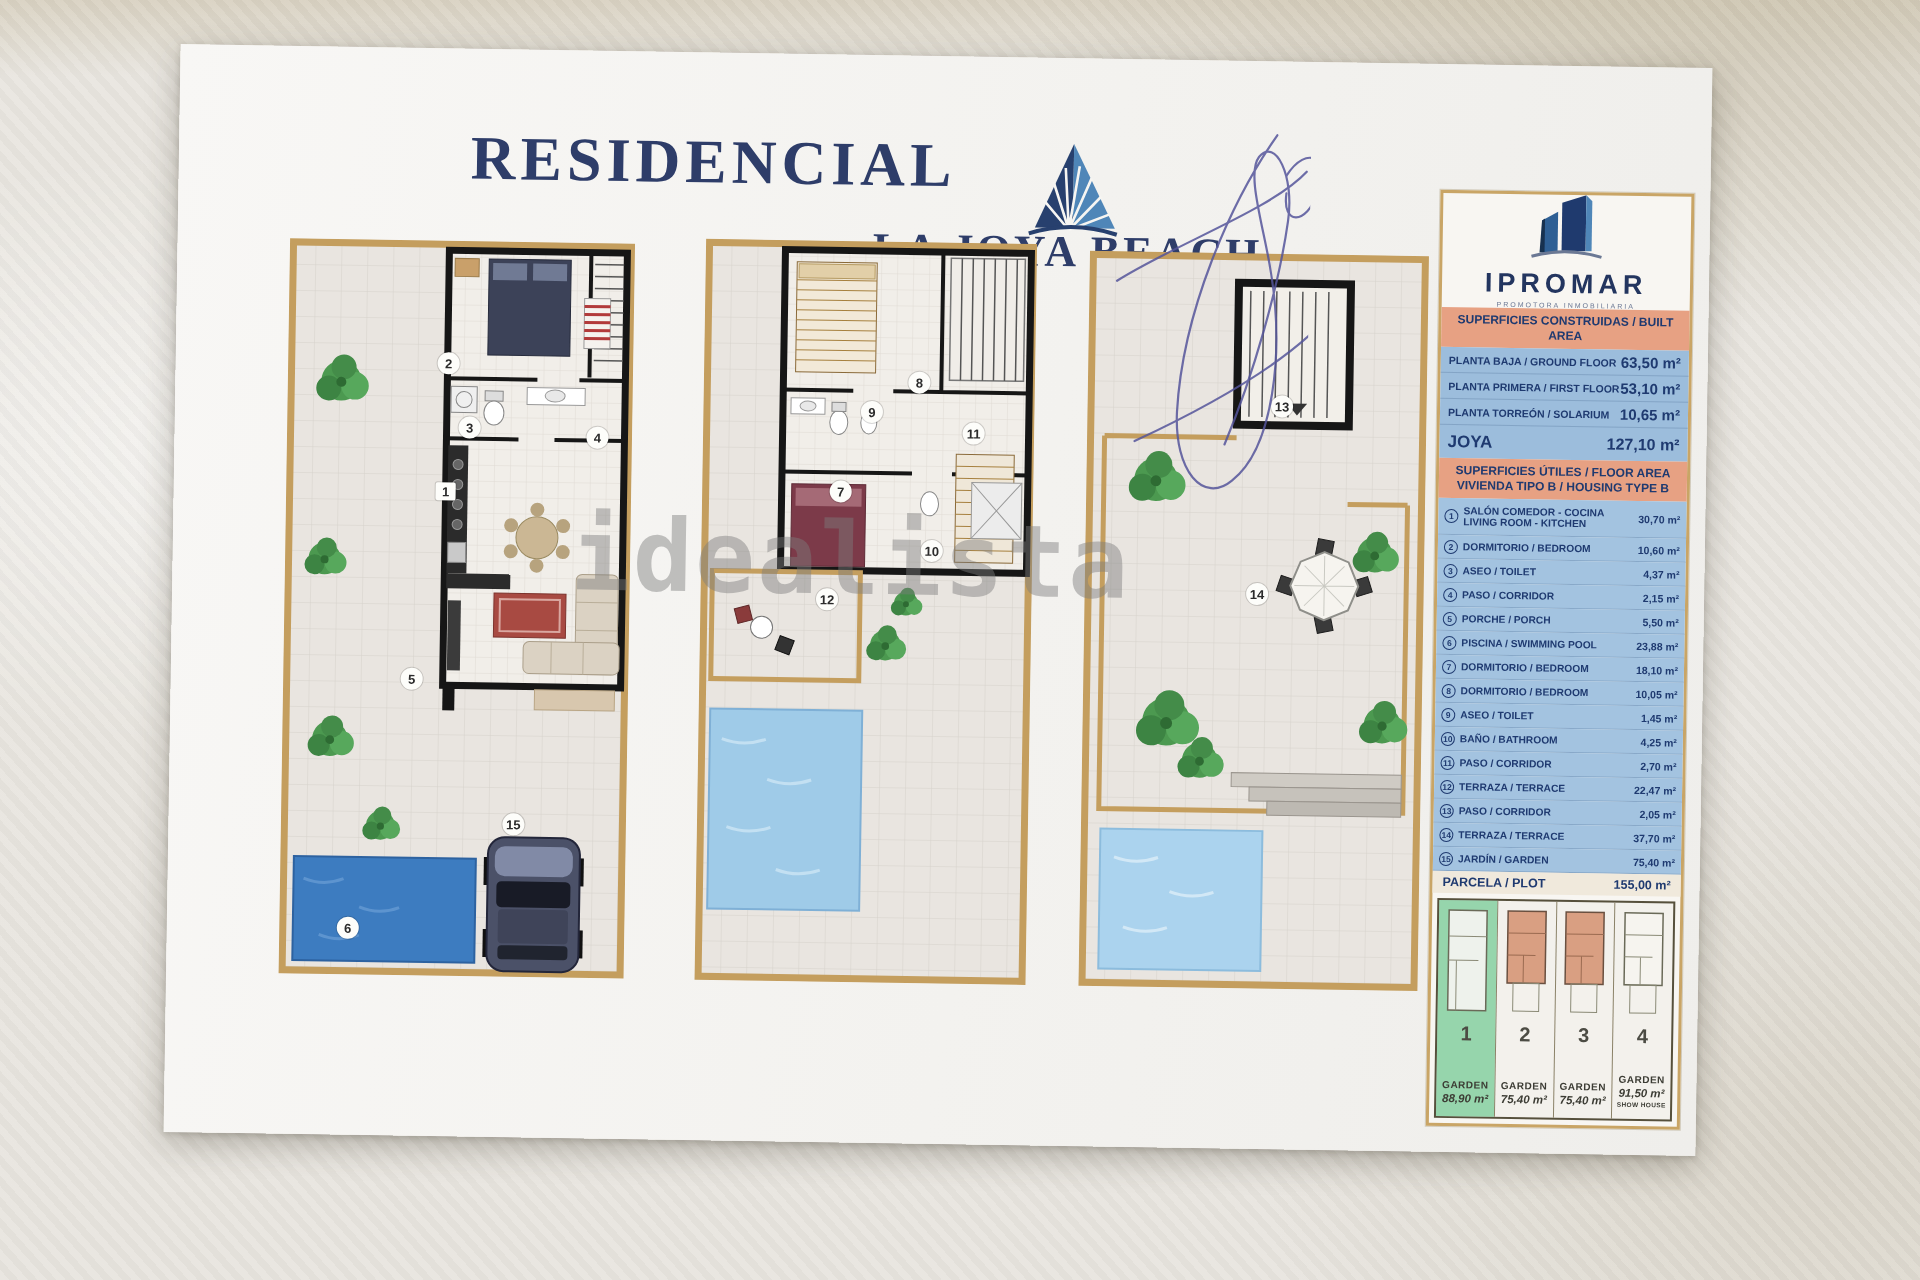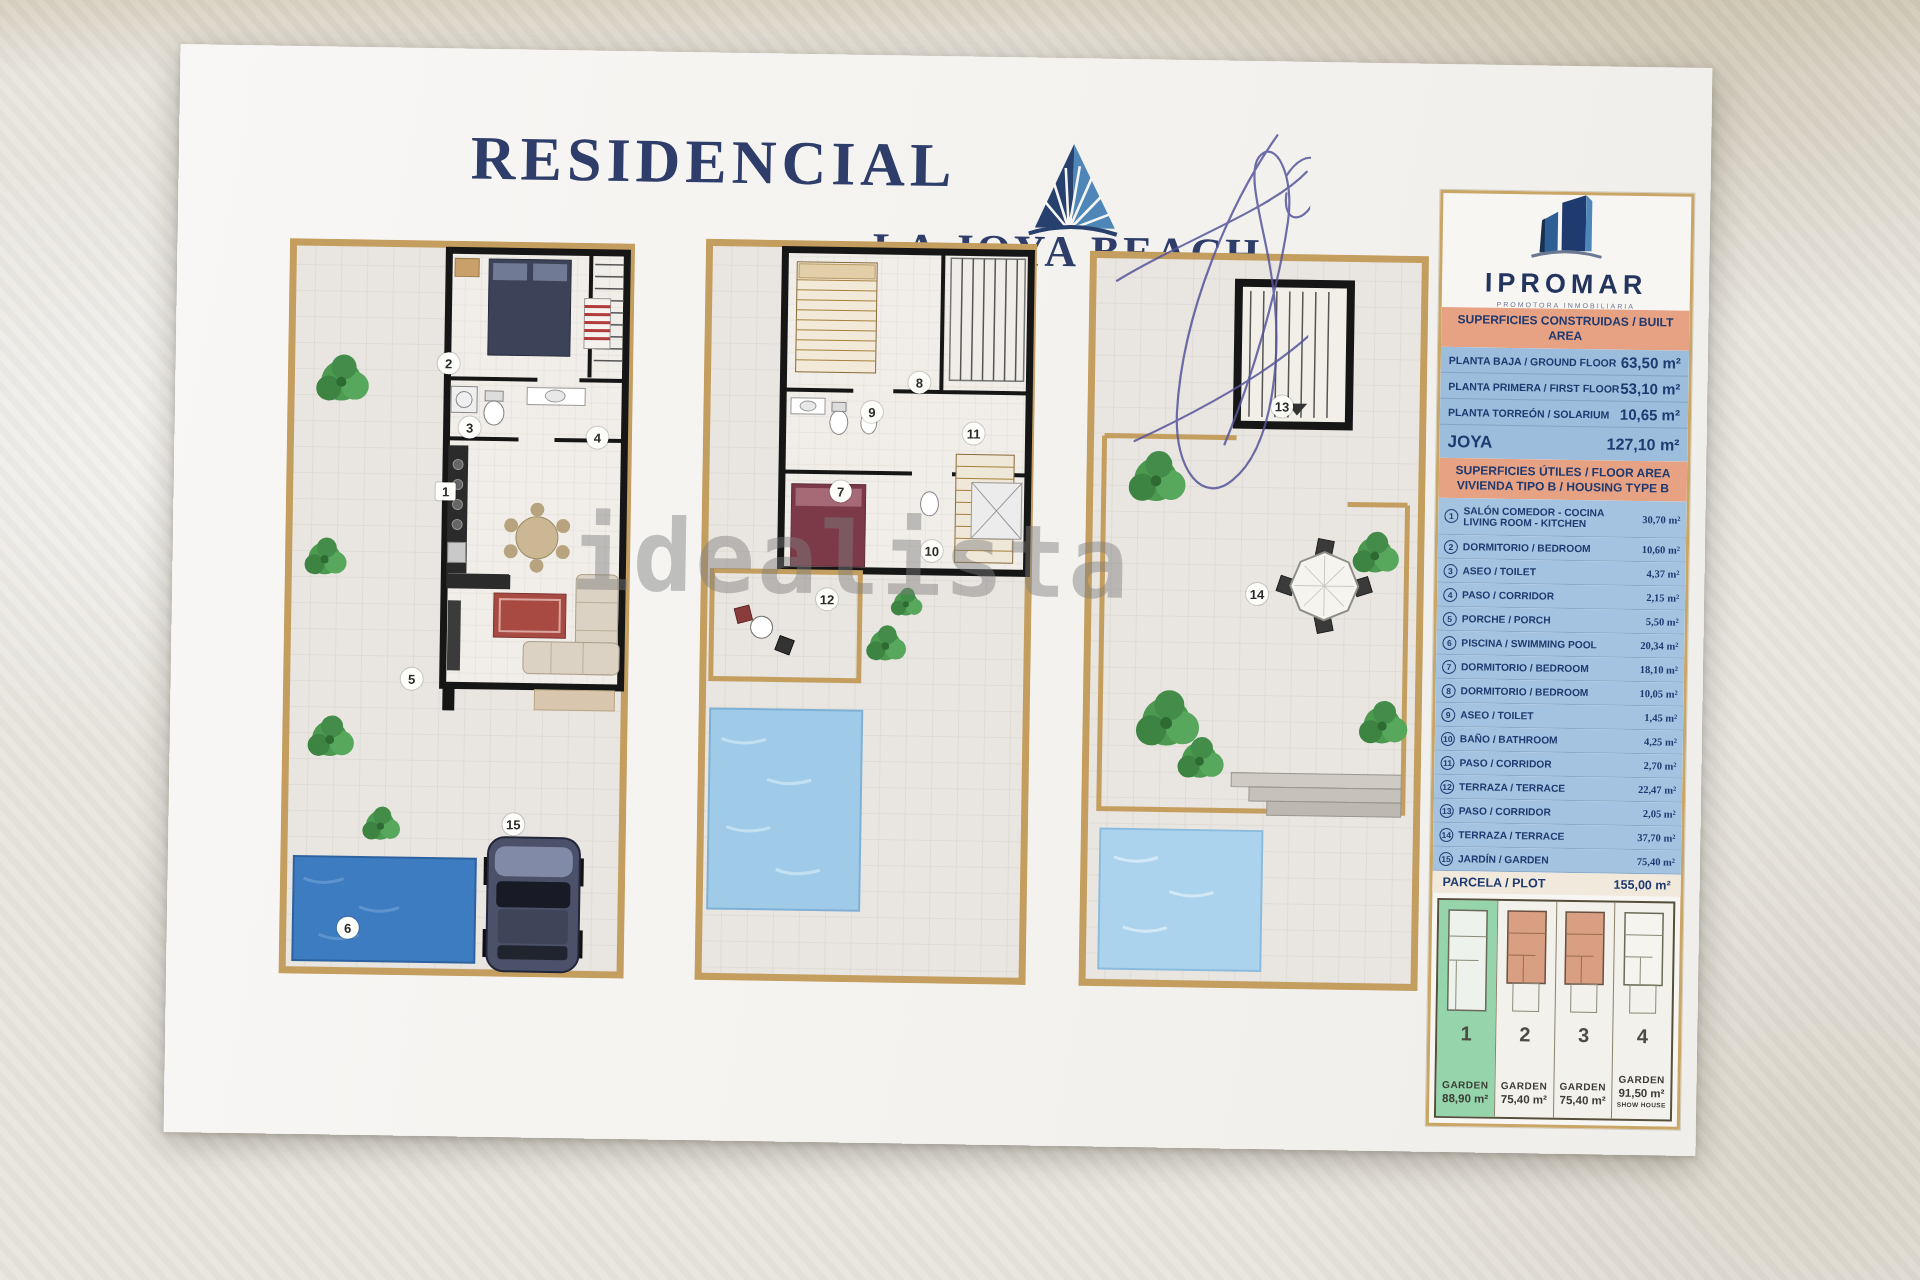--- a/index.html
+++ b/index.html
@@ -82,37 +82,37 @@
     border-bottom:1px solid rgba(70,100,140,.28);}
   .b-row .val{font-size:15px;white-space:nowrap;}
   .b-row.total{height:33px;font-size:17px;border-bottom:none;}
   .b-row.total .val{font-size:16px;}
 
   .fa-row{display:flex;align-items:center;gap:5px;padding:0 6px;height:23px;
     background:#a3c3e0;border-bottom:1px solid rgba(70,100,140,.28);
     font-size:10.2px;font-weight:bold;color:#1f3a70;}
   .fa-row.two-line{height:36px;}
   .fa-label{flex:1;white-space:pre-line;line-height:1.12;}
-  .fa-value{white-space:nowrap;font-size:10.5px;font-family:Liberation Serif, serif;}
+  .fa-value{white-space:nowrap;font-size:10.5px;}
   .num-badge{flex:0 0 14px;width:14px;height:14px;border-radius:50%;
     border:1.2px solid #1f3a70;display:flex;align-items:center;justify-content:center;
     font-size:8.5px;box-sizing:border-box;}
   .plot-row{display:flex;justify-content:space-between;align-items:center;
     background:#f0e9dc;height:27px;padding:0 10px;font-size:12.5px;font-weight:bold;color:#1f3a70;}
 
   .siteplan{flex:1;margin:5px;border:2px solid#56503c;background:#f3f1ec;
     display:flex;position:relative;}
   .sp-col{flex:1;border-right:1px solid #8b8268;position:relative;
     display:flex;flex-direction:column;align-items:center;}
   .sp-col:last-child{border-right:none;}
   .sp-col .glyph{margin-top:6px;}
   .sp-num{font-size:20px;font-weight:bold;color:#4c4c44;margin-top:8px;}
   .sp-garden{margin-top:auto;margin-bottom:10px;text-align:center;line-height:1.3;}
   .sp-garden .g1{font-size:10px;font-weight:bold;color:#3c3c34;letter-spacing:.5px;margin-top:25px;}
-  .sp-garden .g2{font-size:11.5px;font-weight:bold;color:#3c3c34;}
+  .sp-garden .g2{font-size:11.5px;font-weight:bold;color:#3c3c34;font-style:italic;}
   .sp-garden .g3{font-size:6.5px;font-weight:bold;color:#3c3c34;letter-spacing:.4px;}
   .sp-col .green-overlay{position:absolute;inset:0;background:rgba(72,190,120,.55);z-index:2;}
   .sp-col > *{z-index:3;}
 </style>
 </head>
 <body>
 
 <svg width="0" height="0" style="position:absolute" aria-hidden="true">
   <defs>
     <pattern id="tiles" width="26" height="26" patternUnits="userSpaceOnUse">
@@ -439,21 +439,21 @@
         <span class="fa-value">2,15 m²</span>
       </div>
       <div class="fa-row">
         <span class="num-badge">5</span>
         <span class="fa-label">PORCHE / PORCH</span>
         <span class="fa-value">5,50 m²</span>
       </div>
       <div class="fa-row">
         <span class="num-badge">6</span>
         <span class="fa-label">PISCINA / SWIMMING POOL</span>
-        <span class="fa-value">20,34 m²</span>
+        <span class="fa-value">23,88 m²</span>
       </div>
       <div class="fa-row">
         <span class="num-badge">7</span>
         <span class="fa-label">DORMITORIO / BEDROOM</span>
         <span class="fa-value">18,10 m²</span>
       </div>
       <div class="fa-row">
         <span class="num-badge">8</span>
         <span class="fa-label">DORMITORIO / BEDROOM</span>
         <span class="fa-value">10,05 m²</span>

